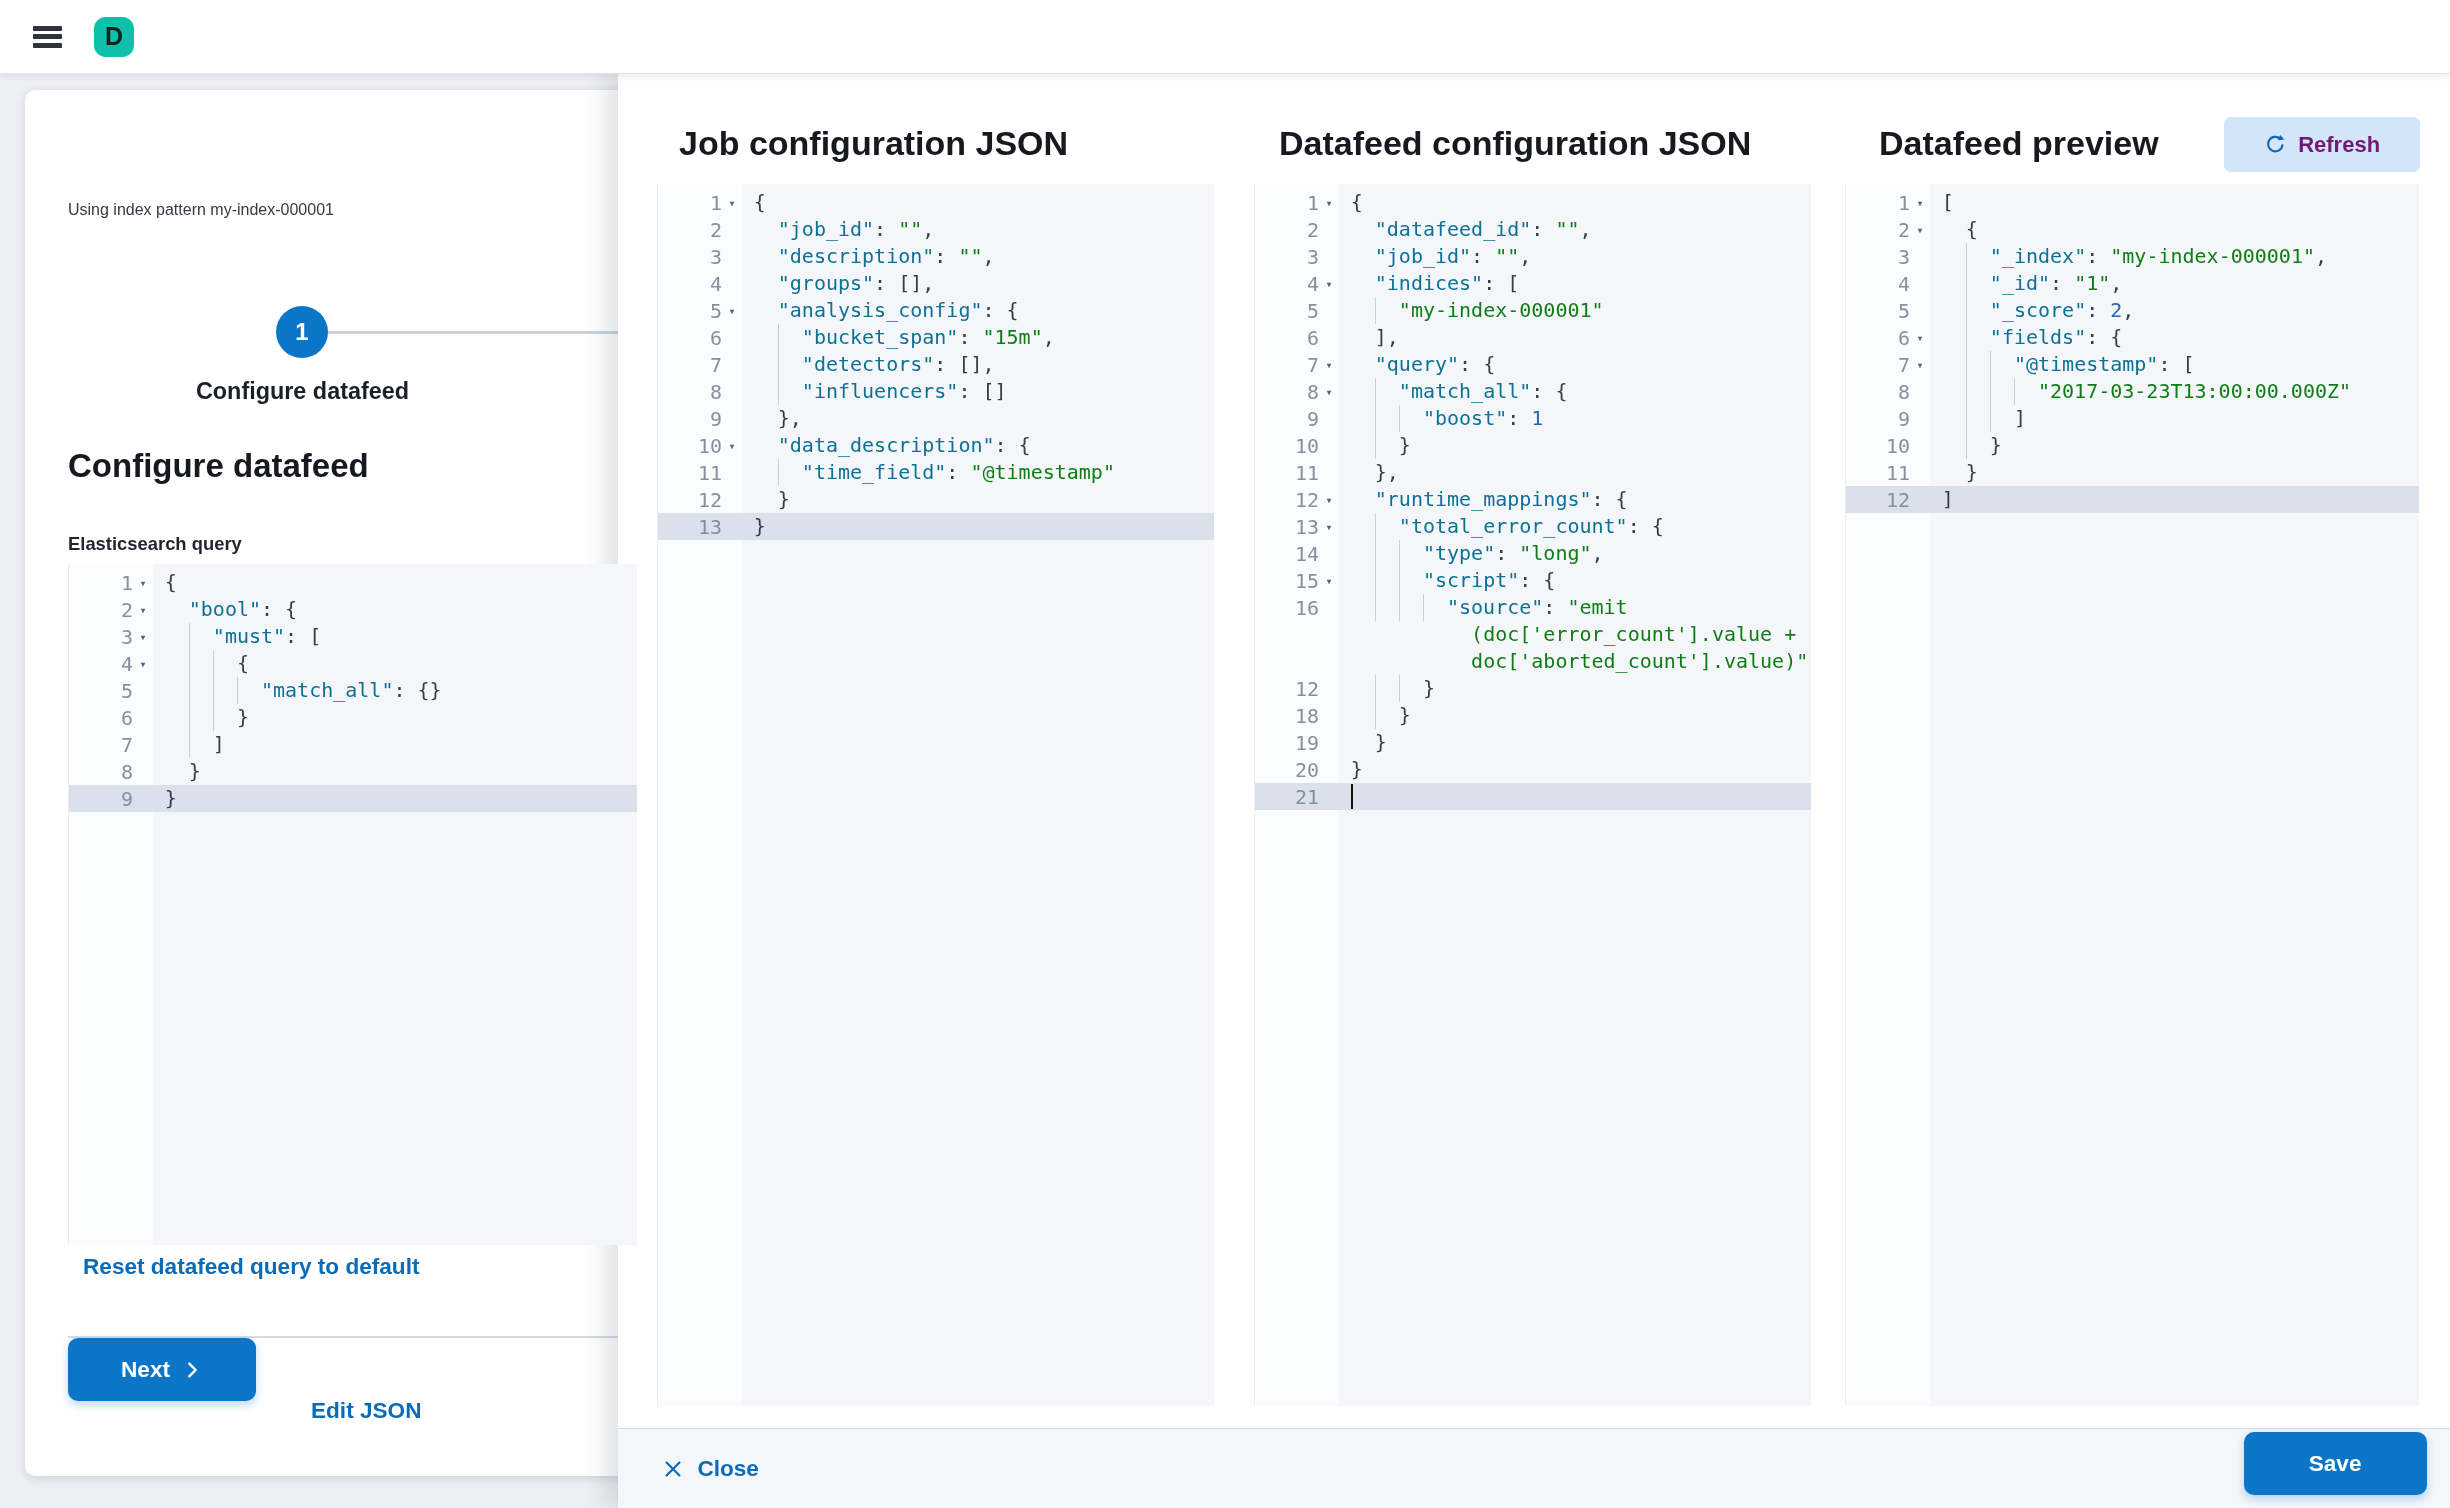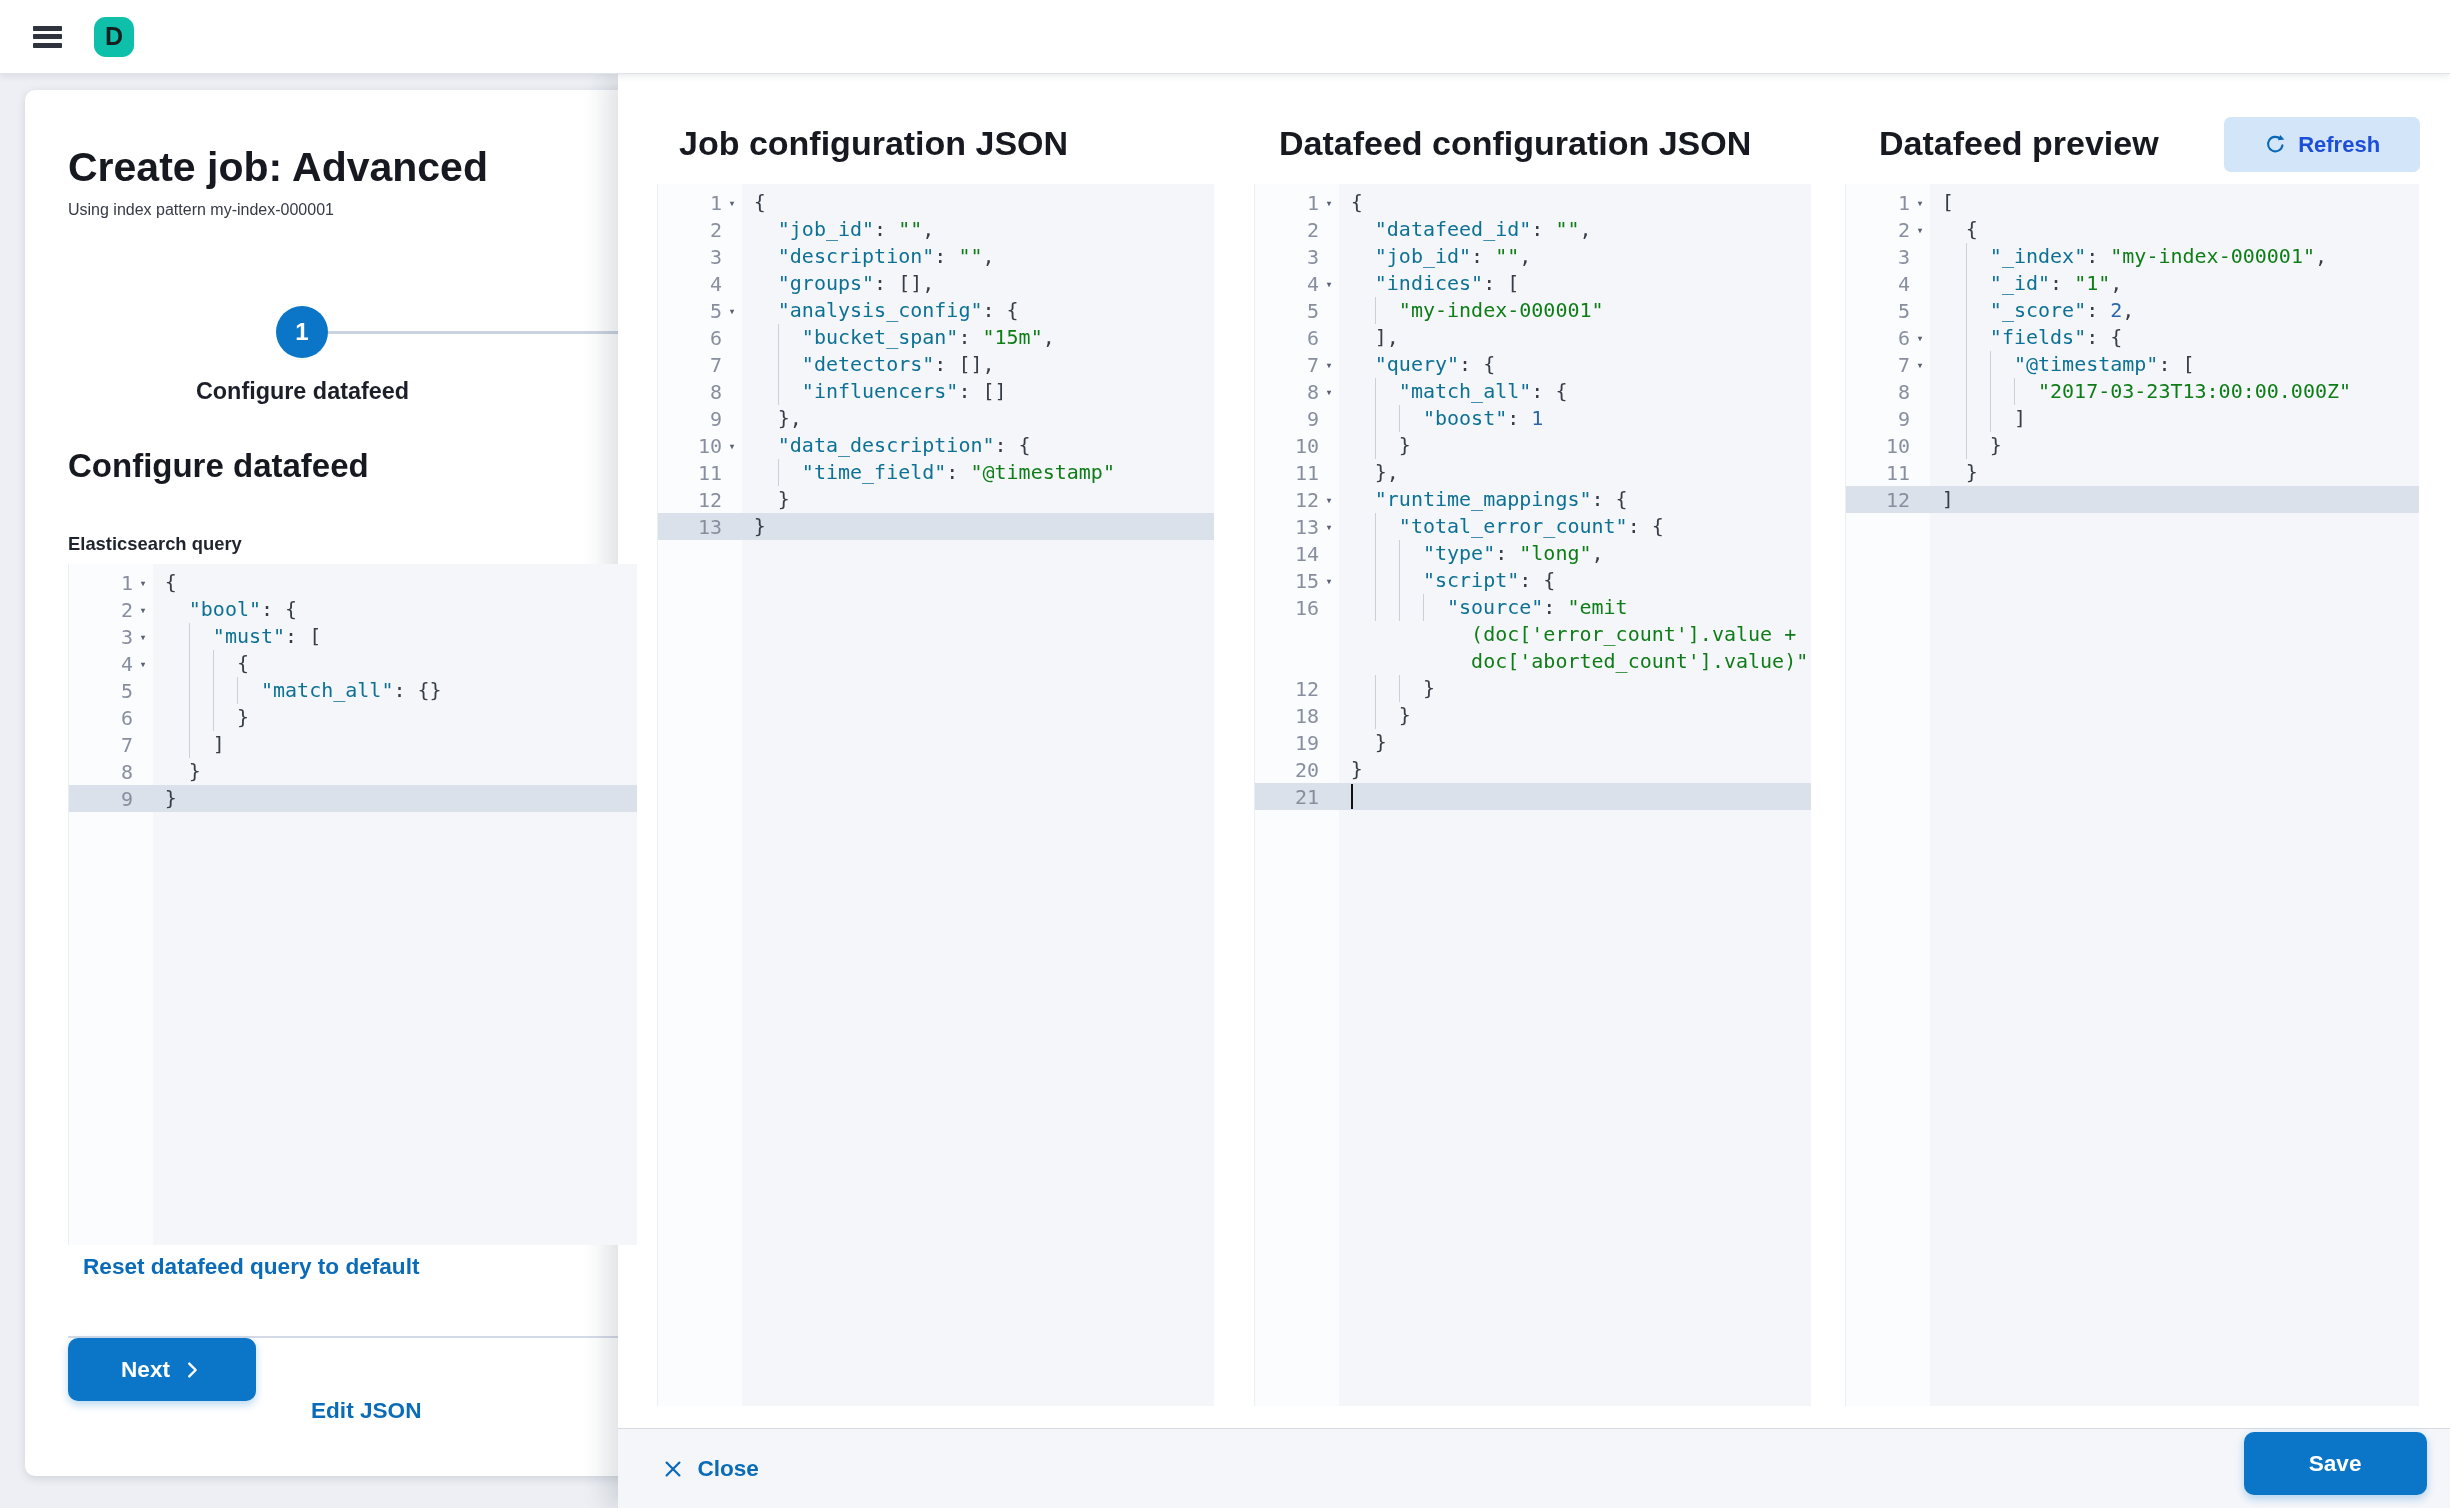--- a/index.html
+++ b/index.html
@@ -47,21 +47,21 @@
          display:flex; align-items:center; justify-content:center;
          box-shadow:0 3.3px 8.4px rgba(11,118,200,.28); }
   .next-btn { position:absolute; left:68px; top:1338px; width:188px; height:63px; font-size:22.6px; z-index:2; gap:11px; }
   .edit-json { position:absolute; left:311px; top:1398px; z-index:2; }
 
   
   .flyout { position:absolute; left:618px; top:74px; width:1832px; height:1435px; background:#ffffff;
             box-shadow:-11.7px 0 23.4px rgba(30,40,60,.14); z-index:10; }
   .panel-title { position:absolute; top:124px; font-size:34px; font-weight:700; color:#16191f; z-index:11;margin-left:20px; }
   .refresh-btn { position:absolute; left:2224px; top:117px; width:196px; height:55px; background:#d3e5f8;
-                 border:none; border-radius:6.7px; color:#1d4ed8; font-size:22px; font-weight:700;
+                 border:none; border-radius:6.7px; color:#701a75; font-size:22px; font-weight:700;
                  font-family:"Liberation Sans", sans-serif; cursor:pointer; z-index:11;
                  display:flex; align-items:center; justify-content:center; gap:11.7px; }
 
   
   .editor { position:absolute; top:184px; height:1222px; overflow:hidden; z-index:11;
             background:linear-gradient(90deg, #fbfcfe 84px, #f4f6f9 84px);
             border-left:0.8px solid #eaedf2; padding-top:5px;
             font-family:"DejaVu Sans Mono", monospace; font-size:20px; }
   .crow { display:flex; height:27px; }
   .crow.hl { background:#dbe1eb; }
@@ -86,21 +86,20 @@
                color:#0a6bb8; font-size:22.6px; font-weight:700; background:none; border:none;
                font-family:"Liberation Sans", sans-serif; cursor:pointer;text-align:right; }
   .save-btn { position:absolute; right:23.4px; top:3.3px; width:183px; height:63px; font-size:22.6px; }
 </style>
 </head>
 <body>
 
 <div id="stage">
 
   <div class="card"></div>
-  <div class="h1">Create job: Advanced</div>
   <div class="subtitle">Using index pattern my-index-000001</div>
   <div class="step-line"></div>
   <div class="step-circle">1</div>
   <div class="step-label">Configure datafeed</div>
   <div class="h2">Configure datafeed</div>
   <div class="field-label">Elasticsearch query</div>
 
   <div class="editor" style="left:68px; top:564px; width:569px; height:681px; padding-top:5px;">
       <div class="crow">
         <div class="gut">

